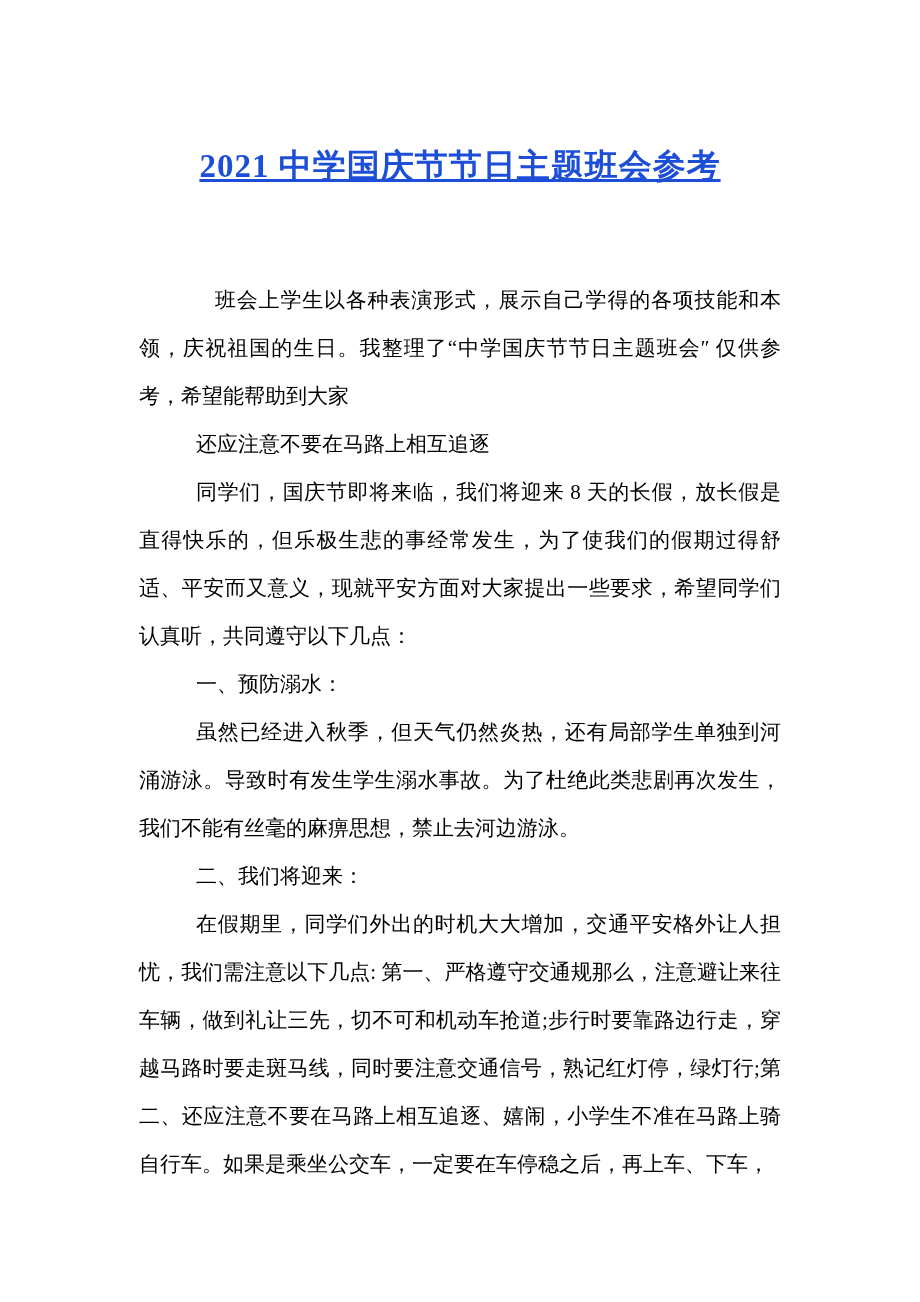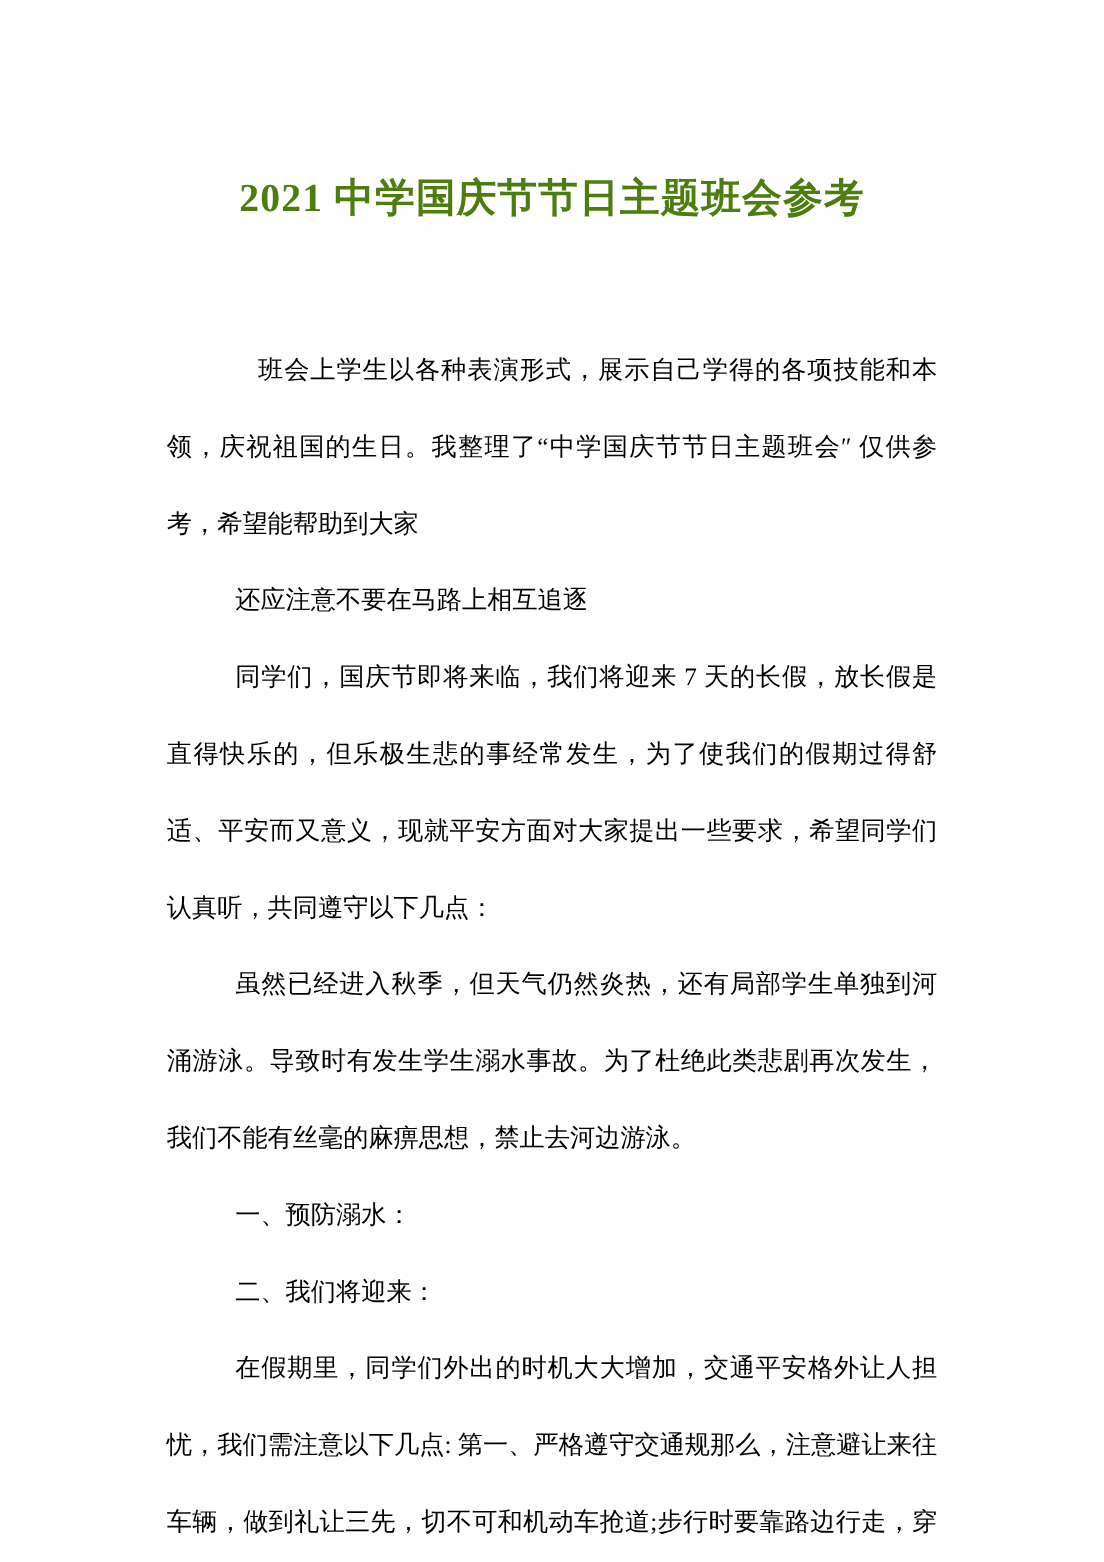--- a/index.html
+++ b/index.html
@@ -17,47 +17,48 @@
     color: #000000;
   }
   .doc-title {
     margin: 0;
     padding-top: 144px;
     text-align: center;
     font-size: 33px;
     line-height: 44px;
     font-weight: bold;
     letter-spacing: 1px;
-    color: #4d7c0f;
+    color: #1d4ed8;
+    text-decoration: underline;
   }
   .content {
     margin: 88px 139px 0 139px; 
   }
   .content p {
     margin: 0;
     font-size: 21px;
-    line-height: 64px;
+    line-height: 48px;
     text-align: justify;
     text-justify: inter-ideograph;
     text-indent: 57px;   
     word-break: break-all;
     color: #000000;
   }
   .content p.lead {
     text-indent: 76px;   
   }
 </style>
 </head>
 <body>
 
 <div class="page">
   <h1 class="doc-title">2021 中学国庆节节日主题班会参考</h1>
 
   <div class="content">
     <p class="lead">班会上学生以各种表演形式，展示自己学得的各项技能和本领，庆祝祖国的生日。我整理了“中学国庆节节日主题班会″ 仅供参考，希望能帮助到大家</p>
     <p>还应注意不要在马路上相互追逐</p>
-    <p>同学们，国庆节即将来临，我们将迎来 7 天的长假，放长假是直得快乐的，但乐极生悲的事经常发生，为了使我们的假期过得舒适、平安而又意义，现就平安方面对大家提出一些要求，希望同学们认真听，共同遵守以下几点：</p>
+    <p>同学们，国庆节即将来临，我们将迎来 8 天的长假，放长假是直得快乐的，但乐极生悲的事经常发生，为了使我们的假期过得舒适、平安而又意义，现就平安方面对大家提出一些要求，希望同学们认真听，共同遵守以下几点：</p>
+    <p>一、预防溺水：</p>
     <p>虽然已经进入秋季，但天气仍然炎热，还有局部学生单独到河涌游泳。导致时有发生学生溺水事故。为了杜绝此类悲剧再次发生，我们不能有丝毫的麻痹思想，禁止去河边游泳。</p>
-    <p>一、预防溺水：</p>
     <p>二、我们将迎来：</p>
-    <p>在假期里，同学们外出的时机大大增加，交通平安格外让人担忧，我们需注意以下几点: 第一、严格遵守交通规那么，注意避让来往车辆，做到礼让三先，切不可和机动车抢道;步行时要靠路边行走，穿越马路时要走斑马线，同时要注意交通信号，熟记红灯停，绿灯行;第二、还应注意不要在马路上相互追逐、嬉闹，小学生不准在马路上骑自行车。但天气仍然炎热，一定要在车停稳之后，再上车、下车，</p>
+    <p>在假期里，同学们外出的时机大大增加，交通平安格外让人担忧，我们需注意以下几点: 第一、严格遵守交通规那么，注意避让来往车辆，做到礼让三先，切不可和机动车抢道;步行时要靠路边行走，穿越马路时要走斑马线，同时要注意交通信号，熟记红灯停，绿灯行;第二、还应注意不要在马路上相互追逐、嬉闹，小学生不准在马路上骑自行车。如果是乘坐公交车，一定要在车停稳之后，再上车、下车，</p>
   </div>
 </div>
 
 </body></html>

